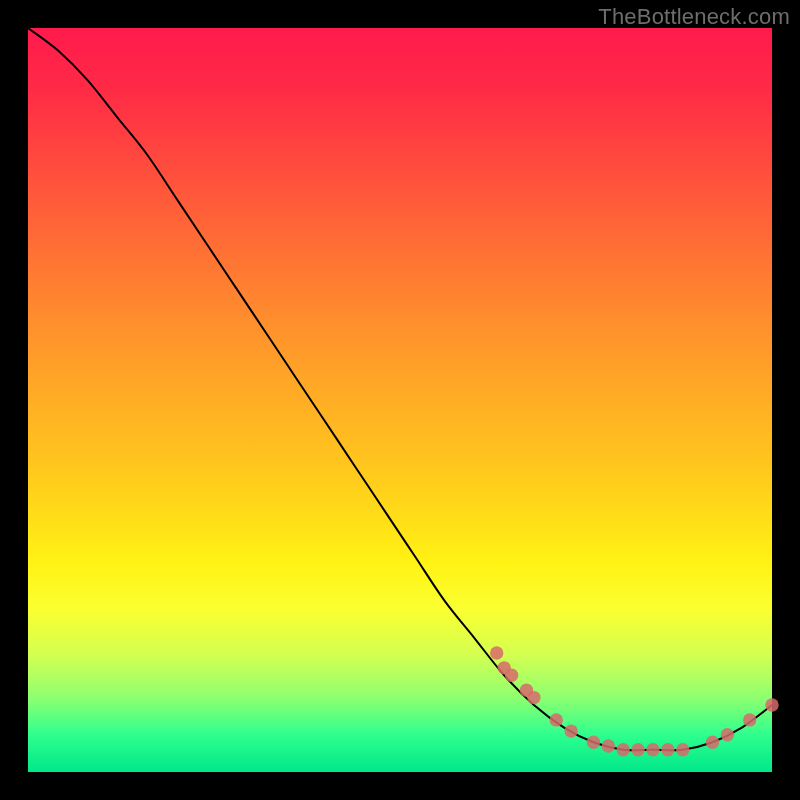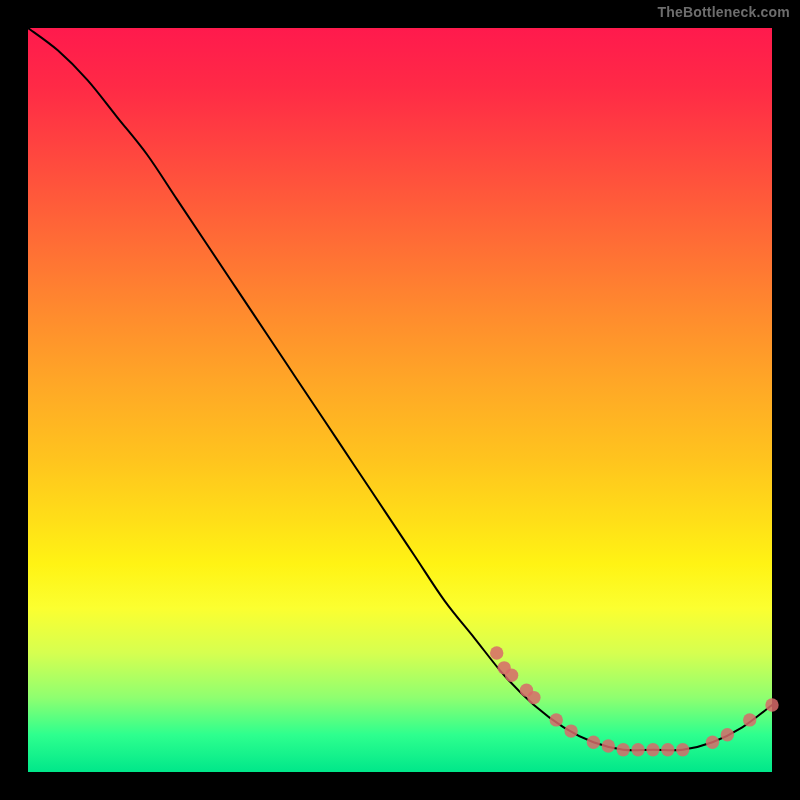--- a/index.html
+++ b/index.html
@@ -15,23 +15,23 @@
     position: relative;
     width: 800px;
     height: 800px;
     background: #000;
   }
   .watermark {
     position: absolute;
     top: 4px;
     right: 10px;
     color: #6d6d6d;
-    font-size: 14px;
+    font-size: 22px;
     letter-spacing: 0.2px;
-    font-weight: 700;
+    font-weight: 400;
     z-index: 5;
     text-align: right;
   }
   .plot {
     position: absolute;
     left: 28px;
     top: 28px;
     width: 744px;
     height: 744px;
   }

